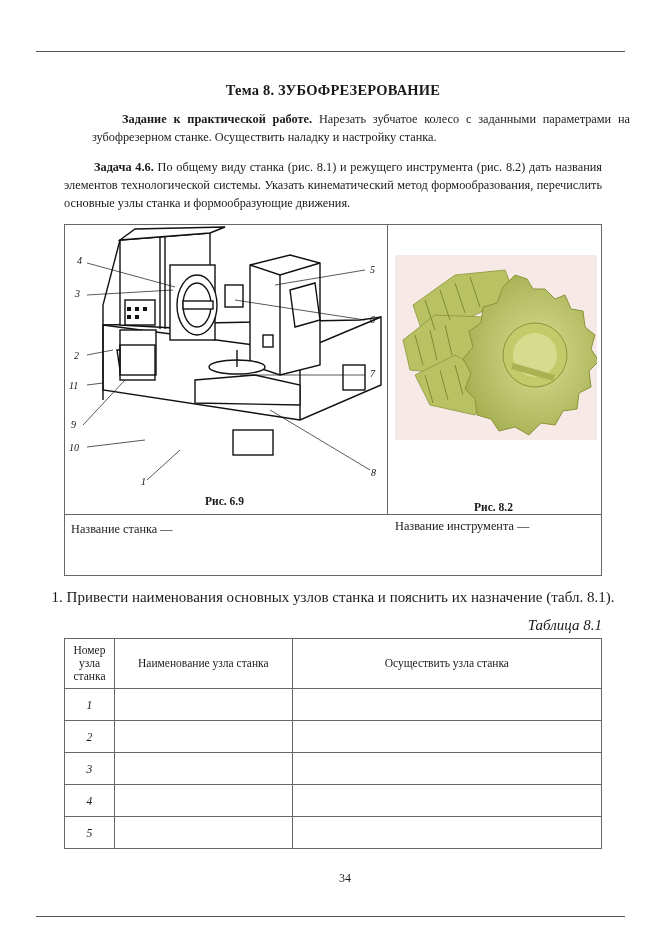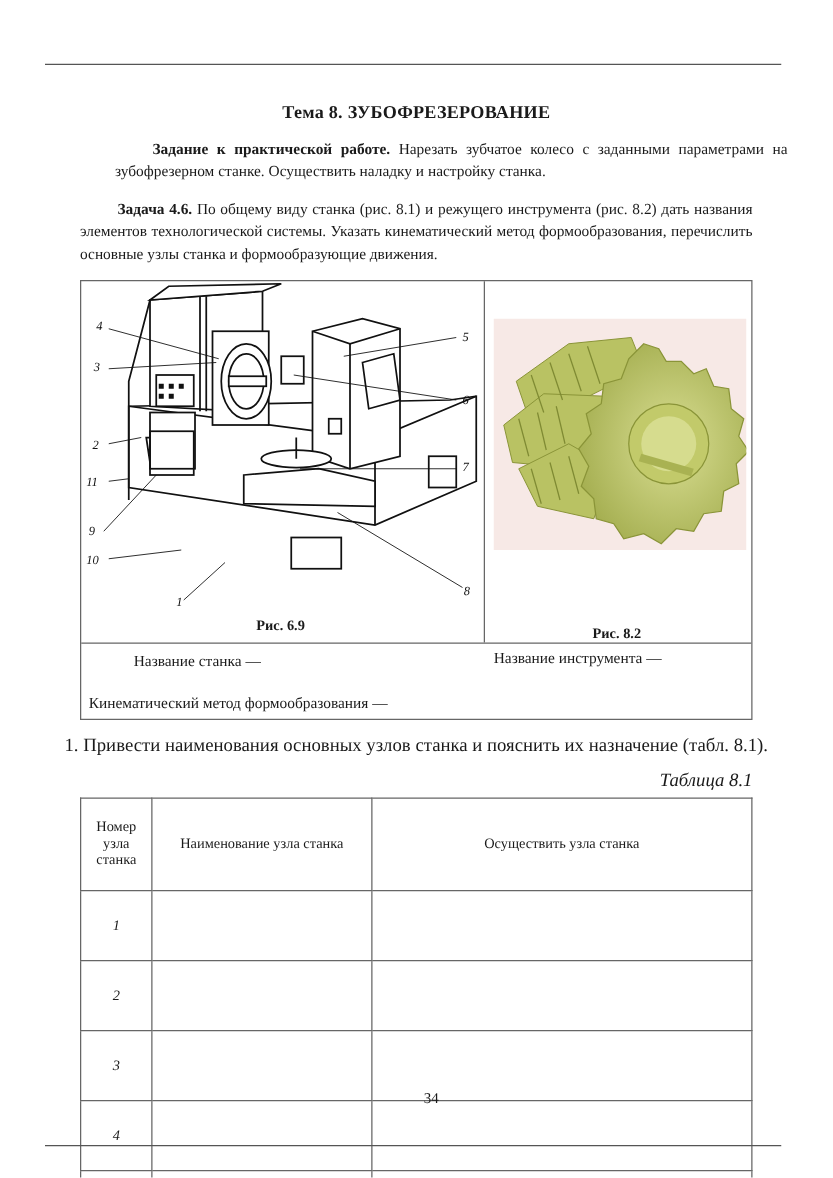--- a/index.html
+++ b/index.html
@@ -38,32 +38,32 @@
   .caption { position: absolute; font-weight: bold; font-size: 11.5px; }
   .cap1 { left: 140px; top: 270px; }
   .cap2 { left: 86px; top: 276px; }
   .fig1 svg { position: absolute; left: 0; top: 0; }
   .fig2 .gearbg {
     position: absolute; left: 7px; top: 30px; width: 202px; height: 185px; background: #f7e9e6;
   }
   .fig2 svg { position: absolute; left: 7px; top: 30px; }
 
   .fieldtext { position: absolute; font-size: 12.3px; }
-  .f-machine { left: 6px; top: 297px; margin-left: 36px; }
+  .f-machine { left: 6px; top: 297px; }
   .f-tool { left: 330px; top: 294px; }
   .f-method { left: 6px; top: 330px; }
 
   .task1 { position: absolute; top: 589px; left: 0; width: 666px; text-align: center; font-size: 15px; }
   .tbl-label { position: absolute; top: 617px; right: 64px; font-size: 15px; font-style: italic; }
 
   table.nodes {
     position: absolute; left: 64px; top: 638px; width: 538px; border-collapse: collapse;
     font-size: 11.5px;
   }
-  table.nodes th, table.nodes td { border: 1px solid #666; padding: 12px; text-align: center; font-weight: normal; }
+  table.nodes th, table.nodes td { border: 1px solid #666; padding: 0; text-align: center; font-weight: normal; }
   table.nodes th { height: 49px; line-height: 13px; }
   table.nodes td { height: 31px; }
   table.nodes td.num { font-style: italic; }
   .pageno { position: absolute; top: 871px; left: 0; width: 666px; text-align: center; font-size: 12px; padding-left: 12px; }
 </style>
 </head>
 <body>
 
 <div class="rule top"></div>
 
@@ -183,21 +183,20 @@
       <circle cx="140" cy="100" r="22" fill="#d6dc8e"></circle>
       <polygon points="118,108 160,120 158,126 116,114" fill="#a9b252"></polygon>
     </svg>
     <div class="caption cap2">Рис. 8.2</div>
   </div>
 
   <div class="figrow"></div>
 
   <div class="fieldtext f-machine">Название станка —</div>
   <div class="fieldtext f-tool">Название инструмента —</div>
-  <div class="fieldtext f-method">Кинематический метод формообразования —</div>
 </div>
 
 <div class="task1">1. Привести наименования основных узлов станка и пояснить их назначение (табл. 8.1).</div>
 
 <div class="tbl-label">Таблица 8.1</div>
 
 <table class="nodes">
   <colgroup>
     <col style="width:50px">
       <col style="width:178px">

